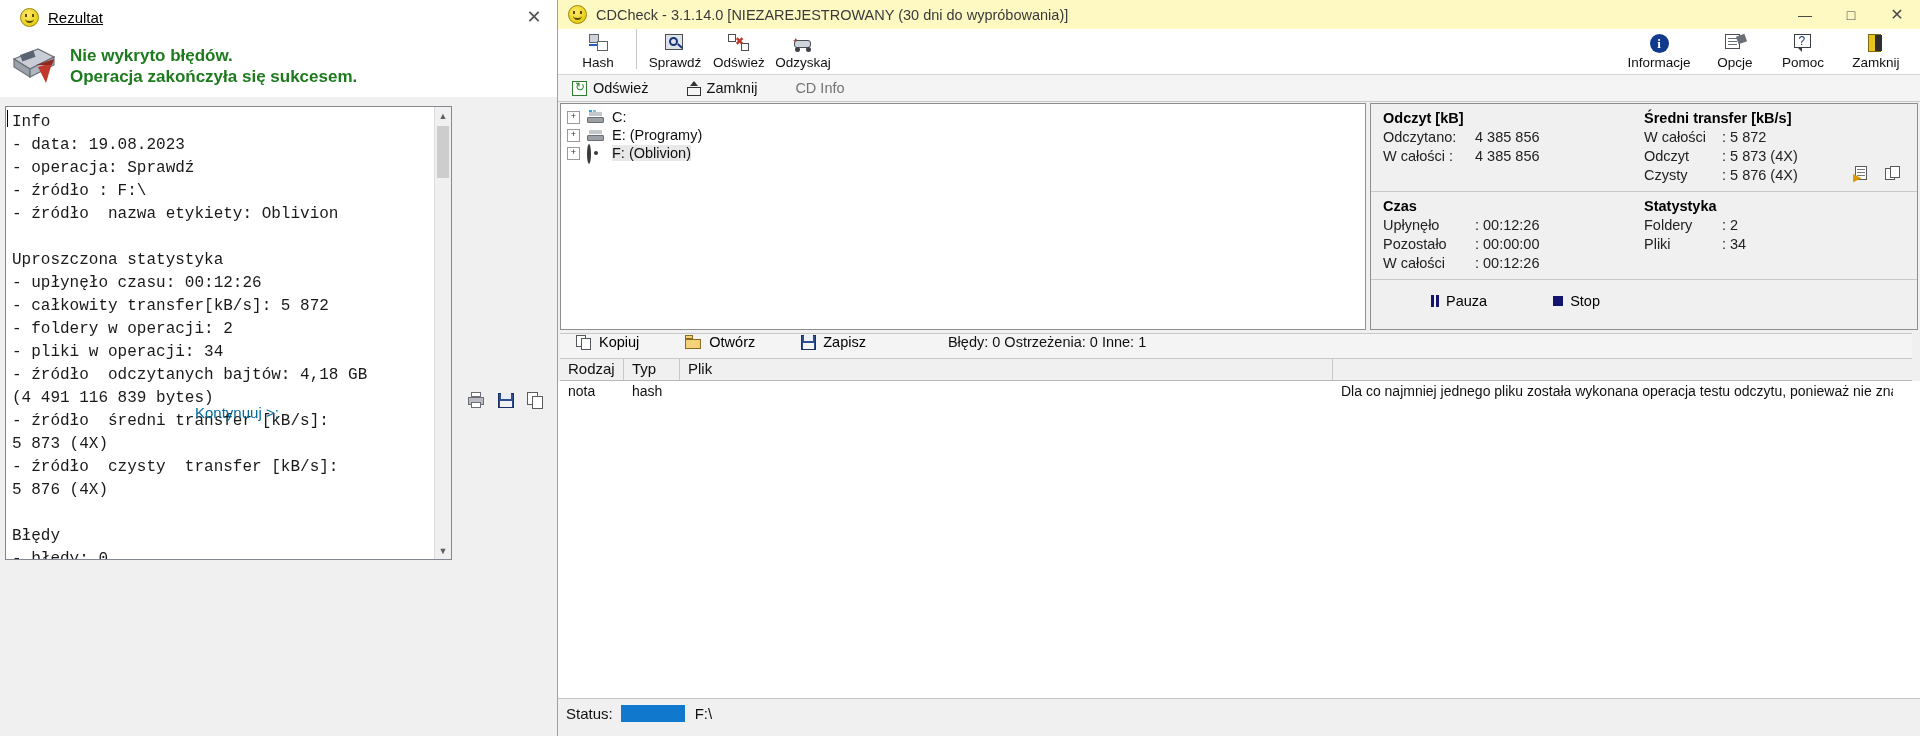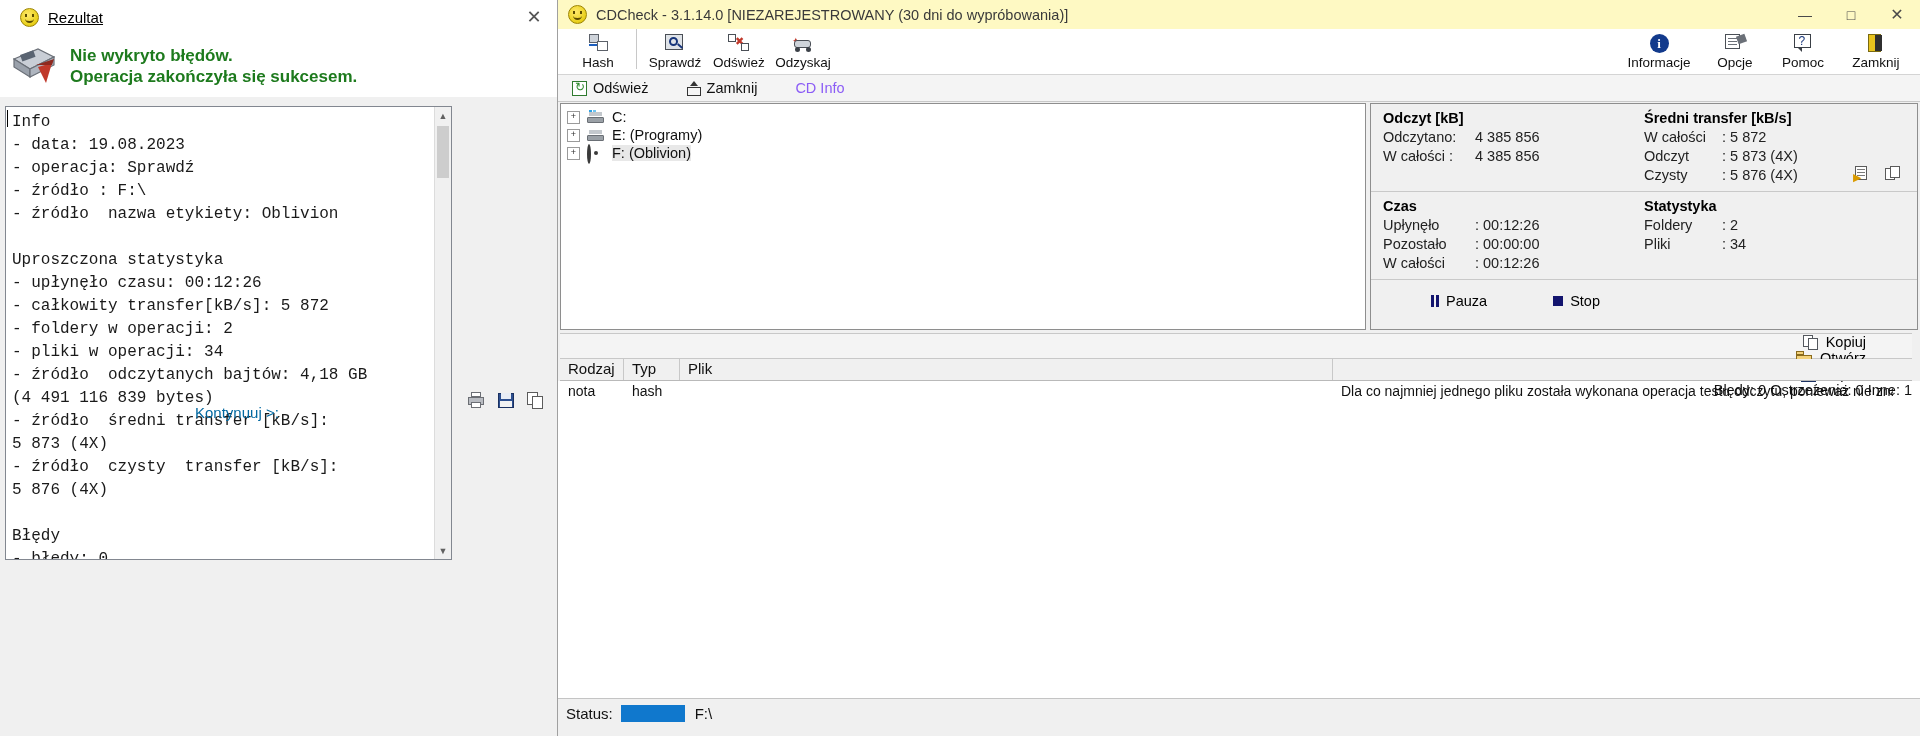--- a/index.html
+++ b/index.html
@@ -125,21 +125,21 @@
   }
   .rb-ico{height:22px;display:flex;align-items:center;justify-content:center;}
   .rb-lab{font-size:13.5px;color:#111;white-space:nowrap;margin-top:1px;}
   .rb-sep{width:1px;height:40px;background:#c8c8c8;margin:0 6px;align-self:flex-start;}
 
   .menu2{
     position:relative;height:26px;background:#f4f4f4;border-bottom:1px solid #c8c8c8;
     display:flex;align-items:center;padding-left:14px;
   }
   .m2-item{display:flex;align-items:center;gap:6px;margin-right:38px;font-size:14.5px;color:#111;cursor:default;}
-  .m2-item.disabled{color:#8b5cf6;}
+  .m2-item.disabled{color:#737373;}
 
   .tree-pane{
     position:absolute;left:2px;top:103px;width:806px;height:227px;
     background:#ffffff;border:1px solid #8e8e8e;box-sizing:border-box;padding:4px 0 0 2px;
   }
   .tree-row{display:flex;align-items:center;height:18px;font-size:14.5px;color:#111;padding-left:4px;}
   .tree-plus{
     width:11px;height:11px;border:1px solid #9a9a9a;background:#fff;
     font-size:9px;line-height:9px;text-align:center;color:#333;margin-right:7px;flex:none;
   }
@@ -167,21 +167,21 @@
   .sp-icons{position:absolute;right:14px;bottom:96px;display:flex;gap:14px;}
   .ctrl-row{display:flex;padding-left:48px;margin-top:7px;font-size:14.5px;}
   .ctrl-btn{display:flex;align-items:center;gap:7px;margin-right:66px;cursor:default;}
   .pause-ico{display:flex;gap:2px;}
   .pause-ico i{display:block;width:3px;height:12px;background:#13146e;}
   .stop-ico{width:10px;height:10px;background:#13146e;}
 
   .log-toolbar{
     position:absolute;left:2px;top:333px;width:1352px;height:26px;
     background:#f4f4f4;border-top:1px solid #c8c8c8;border-bottom:1px solid #c8c8c8;
-    display:flex;align-items:flex-end;padding-left:16px;box-sizing:border-box;font-size:14.5px;flex-direction:column;
+    display:flex;align-items:flex-start;padding-left:16px;box-sizing:border-box;font-size:14.5px;
   }
   .lt-item{display:flex;align-items:center;gap:7px;margin-right:46px;cursor:default;}
   .lt-counts{margin-left:36px;color:#111;}
 
   .grid{
     position:absolute;left:2px;top:359px;width:1352px;height:22px;
   }
   .grid-head{display:flex;height:21px;background:#f0f0f0;border-bottom:1px solid #b9b9b9;}
   .gh{
     font-size:15px;color:#111;padding:1px 0 0 8px;box-sizing:border-box;

